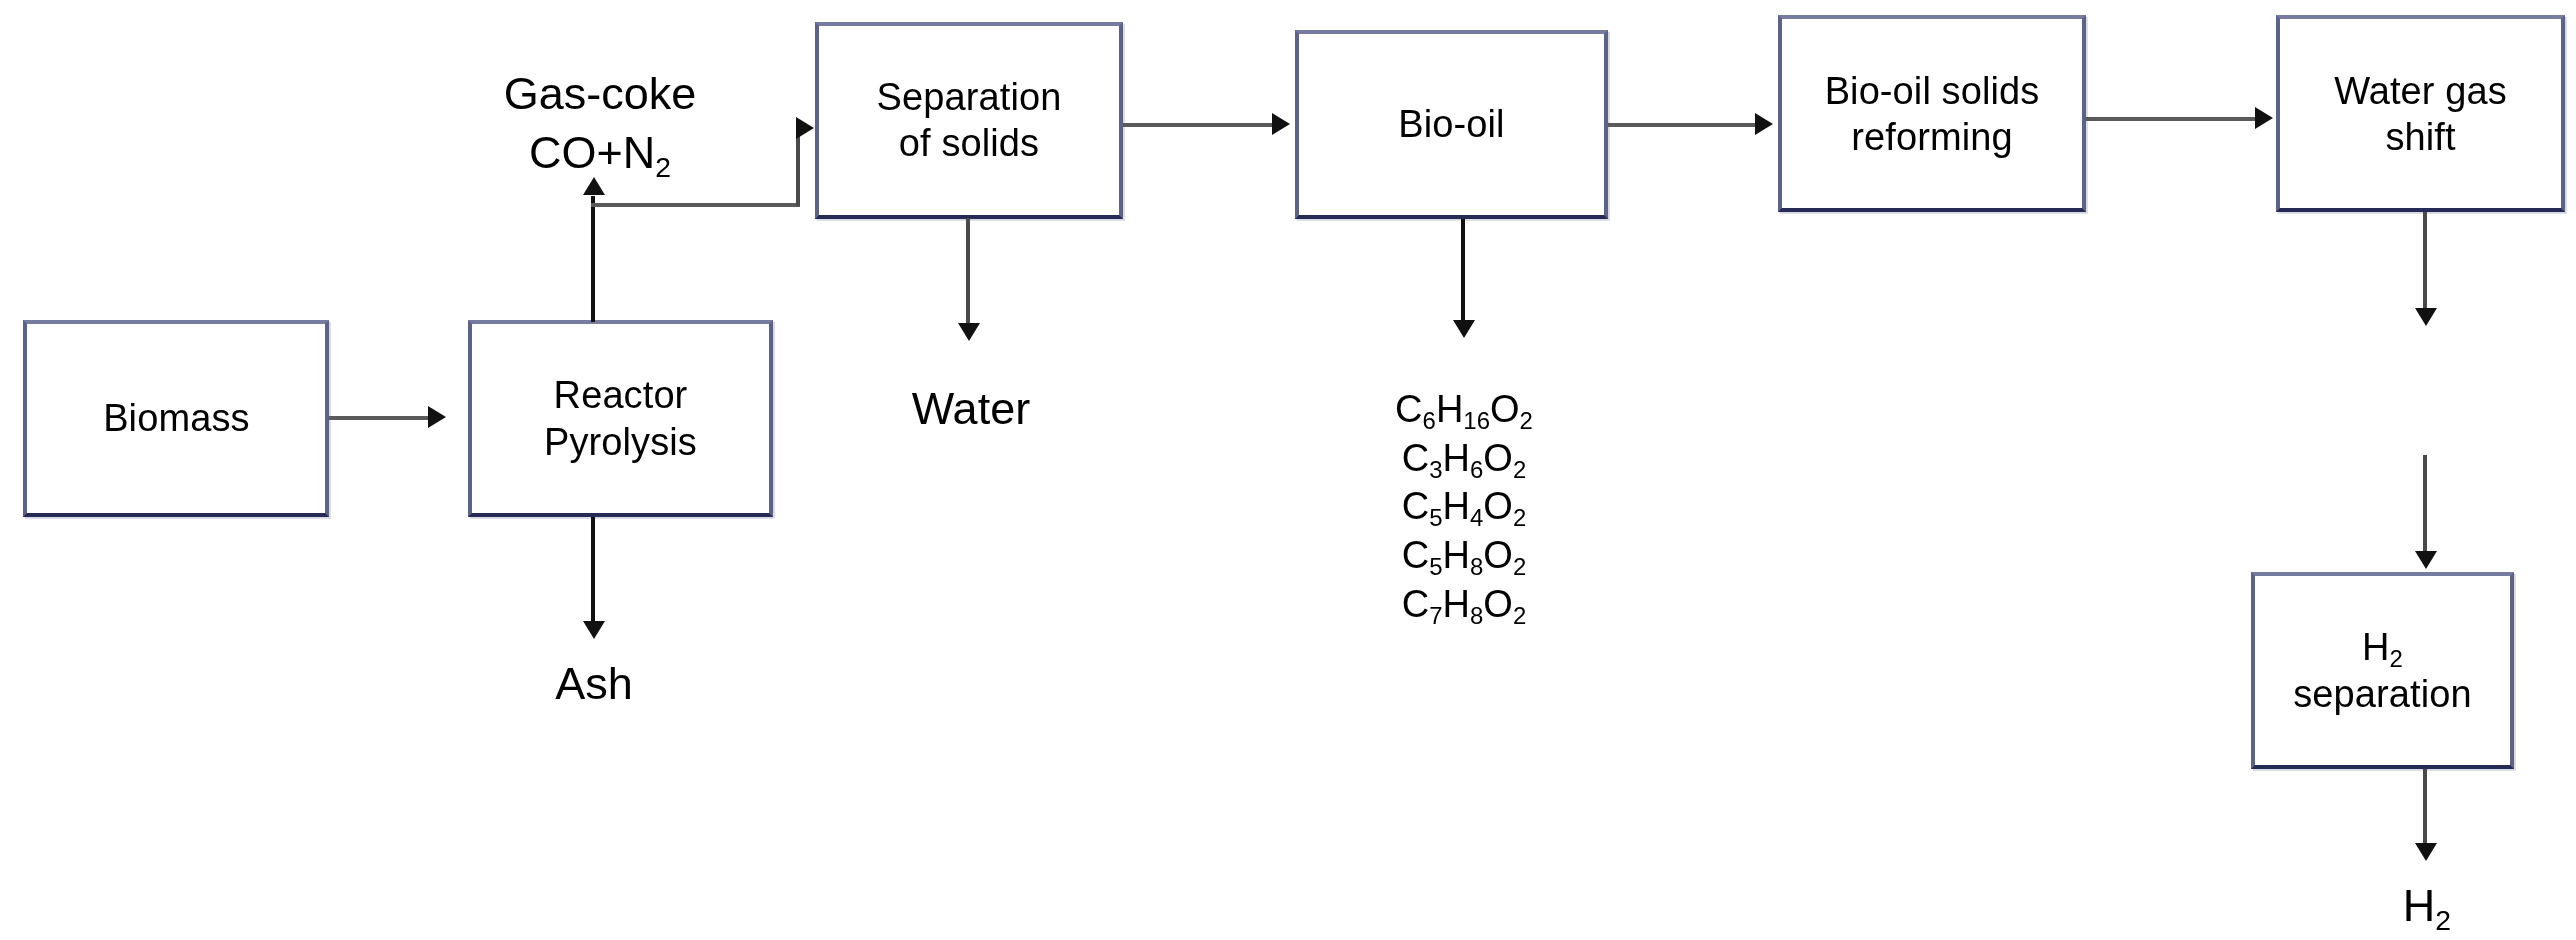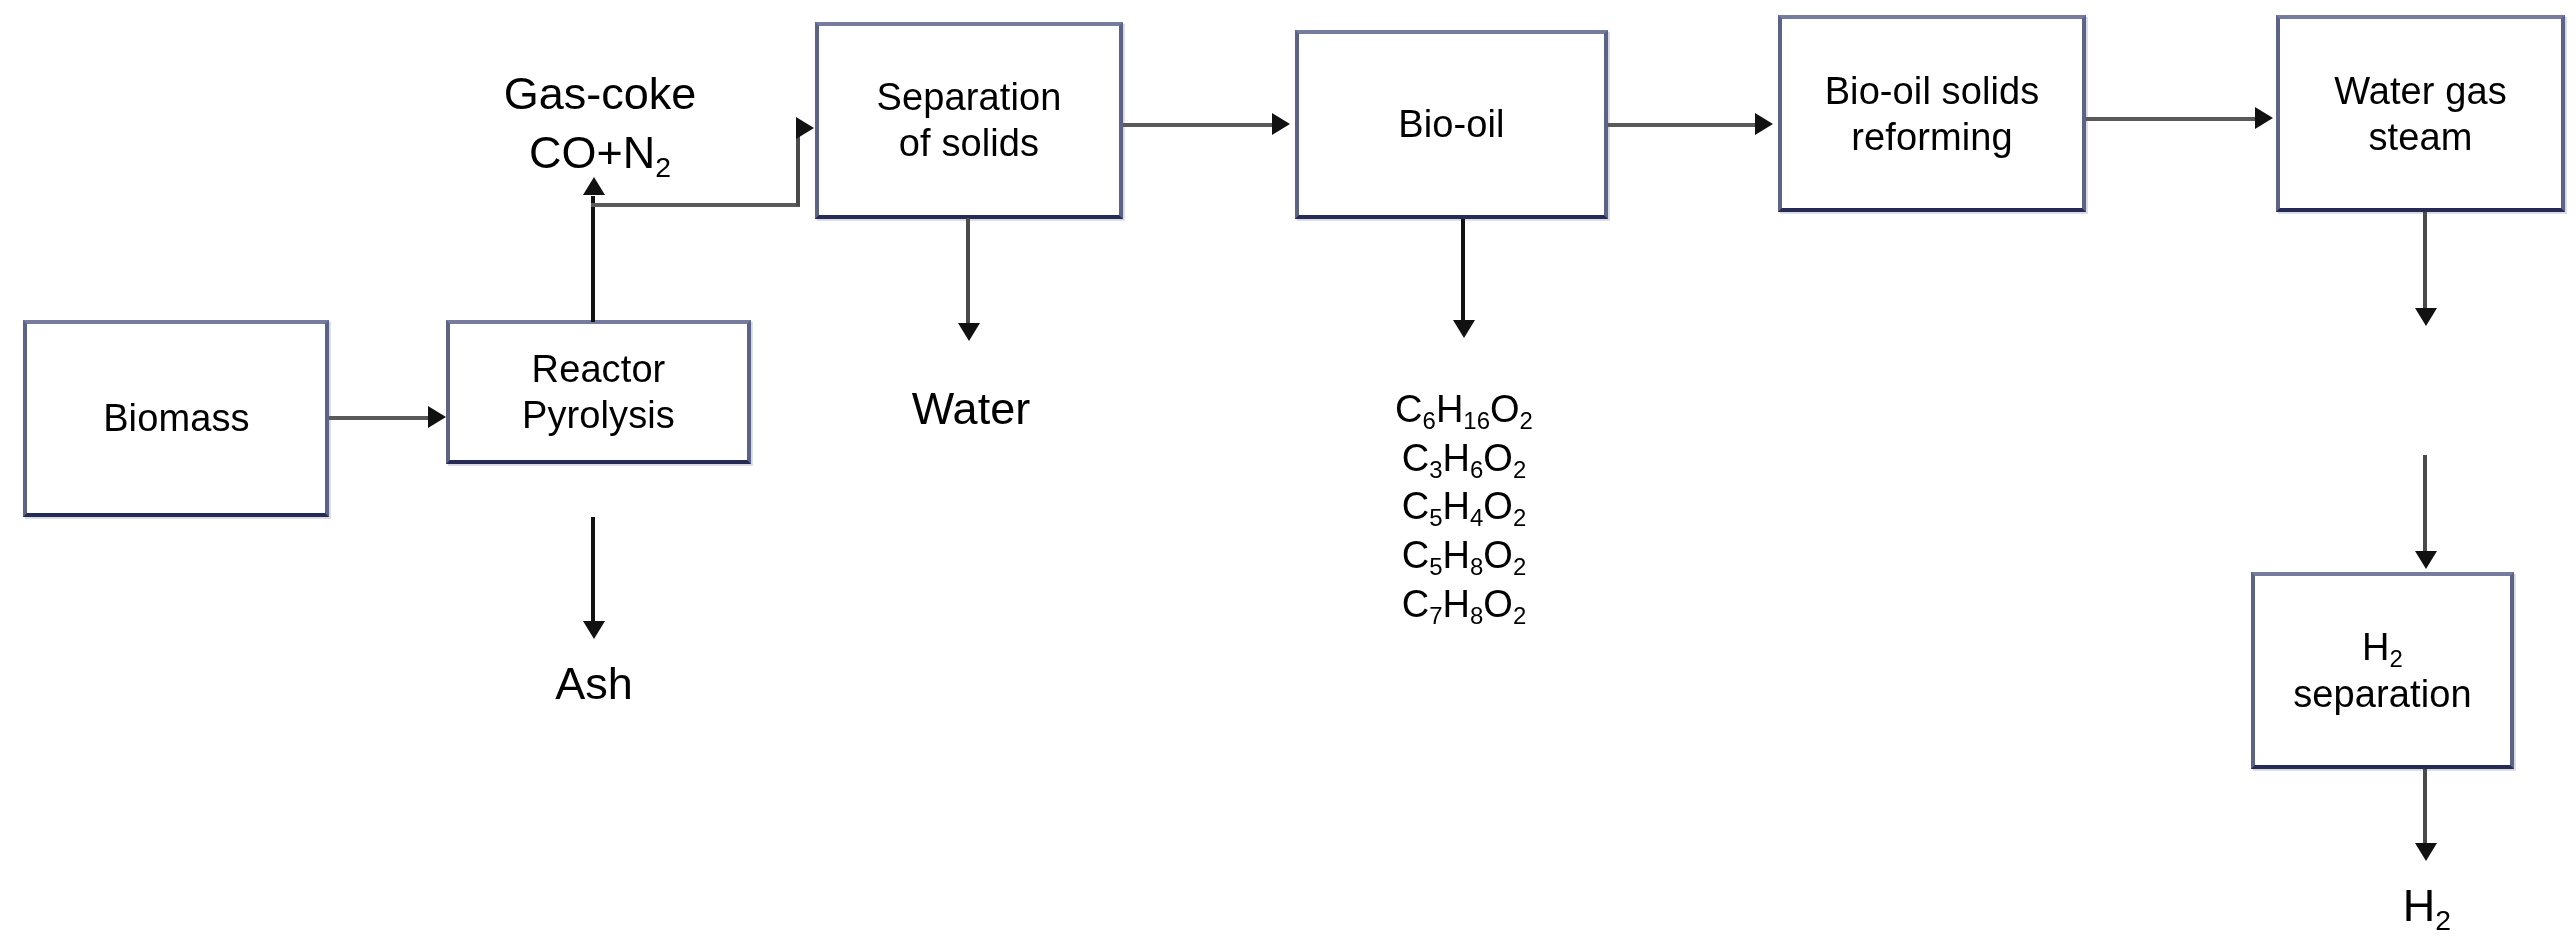--- a/index.html
+++ b/index.html
@@ -90,28 +90,28 @@
     <span class="ln">Bio-oil</span>
   </div>
 
   <div class="box" style="left:1778px;top:15.4px;width:308px;height:197px;">
     <span class="ln">Bio-oil solids</span>
     <span class="ln">reforming</span>
   </div>
 
   <div class="box" style="left:2276px;top:15.4px;width:289px;height:197px;">
     <span class="ln">Water gas</span>
-    <span class="ln">steam</span>
+    <span class="ln">shift</span>
   </div>
 
   <div class="box" style="left:23.4px;top:320px;width:306px;height:197px;">
     <span class="ln">Biomass</span>
   </div>
 
-  <div class="box" style="left:446px;top:320px;width:305px;height:144px;align-items:center;">
+  <div class="box" style="left:468px;top:320px;width:305px;height:197px;align-items:center;">
     <span class="ln">Reactor</span>
     <span class="ln">Pyrolysis</span>
   </div>
 
   <div class="box" style="left:2251px;top:572px;width:263px;height:197px;">
     <span class="ln">H<sub>2</sub></span>
     <span class="ln">separation</span>
   </div>
 
   <div class="hline" style="left:329px;top:416px;width:100px;"></div>

